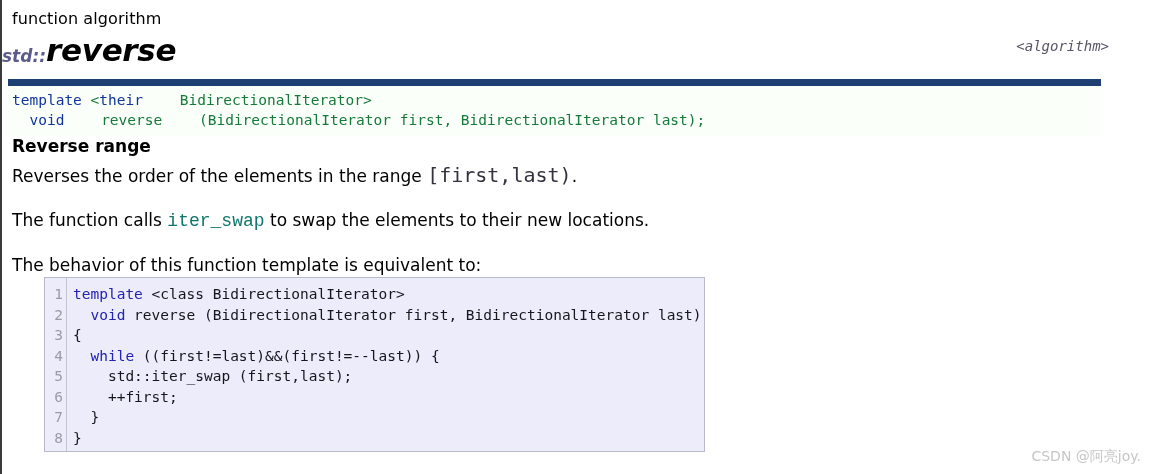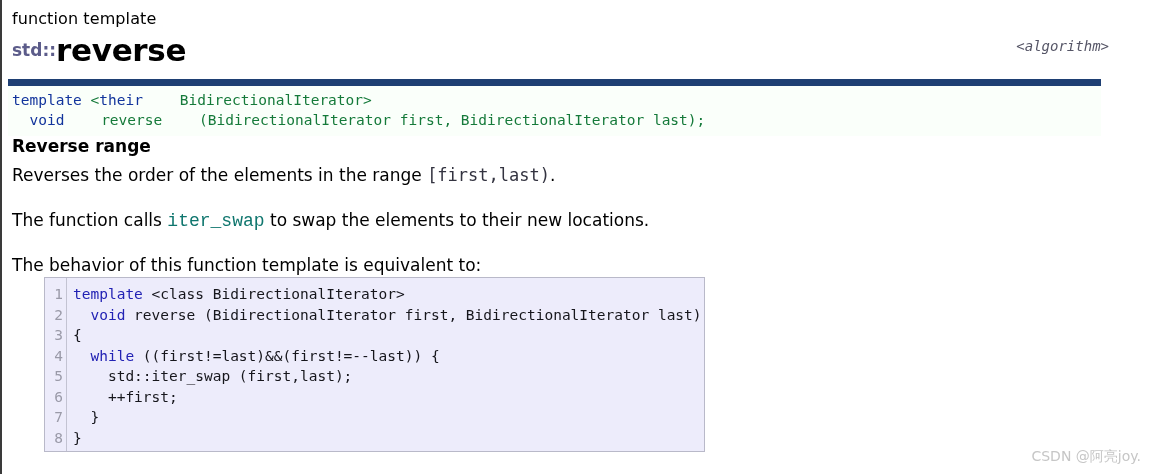--- a/index.html
+++ b/index.html
@@ -39,24 +39,25 @@
     position: absolute;
     left: 12px;
     top: 9px;
     font-size: 16px;
     line-height: 20px;
     color: #000;
     letter-spacing: 0.1px;
   }
   .title-row {
     position: absolute;
-    left: 12px;
+    left: 2px;
     top: 34px;
     display: flex;
-    align-items: center;
+    align-items: flex-end;
+    font-style: italic;
   }
   .title-ns {
     font-size: 17px;
     font-weight: bold;
     color: #5c5c8a;
     letter-spacing: 0px;
   }
   .title-name {
     font-size: 31px;
     font-weight: bold;
@@ -108,21 +109,21 @@
   }
   .para {
     position: absolute;
     left: 12px;
     font-size: 17px;
     line-height: 22px;
     color: #000;
   }
   .mono-inline {
     font-family: "DejaVu Sans Mono", monospace;
-    font-size: 17px;
+    font-size: 20px;
     color: #333340;
   }
   .mono-link {
     font-family: Liberation Mono, monospace;
     font-size: 18px;
     color: #0f766e;
   }
 
   
   .codeblock {
@@ -174,21 +175,21 @@
     margin-left: 38px;
   }
 </style>
 </head>
 <body>
 
 <div class="page">
 
   <div class="left-rule"></div>
 
-  <div class="kicker">function template</div>
+  <div class="kicker">function algorithm</div>
 
   <div class="title-row">
     <span class="title-ns">std::</span>
     <span class="title-name">reverse</span>
   </div>
 
   <div class="header-include">&lt;algorithm&gt;</div>
 
   <div class="proto">
     <pre><span class="kw">template</span><span class="pun"> </span><span class="pun">&lt;</span><span class="kw">their</span><span class="pun"> </span><span class="grn">BidirectionalIterator</span><span class="pun">&gt;</span>

